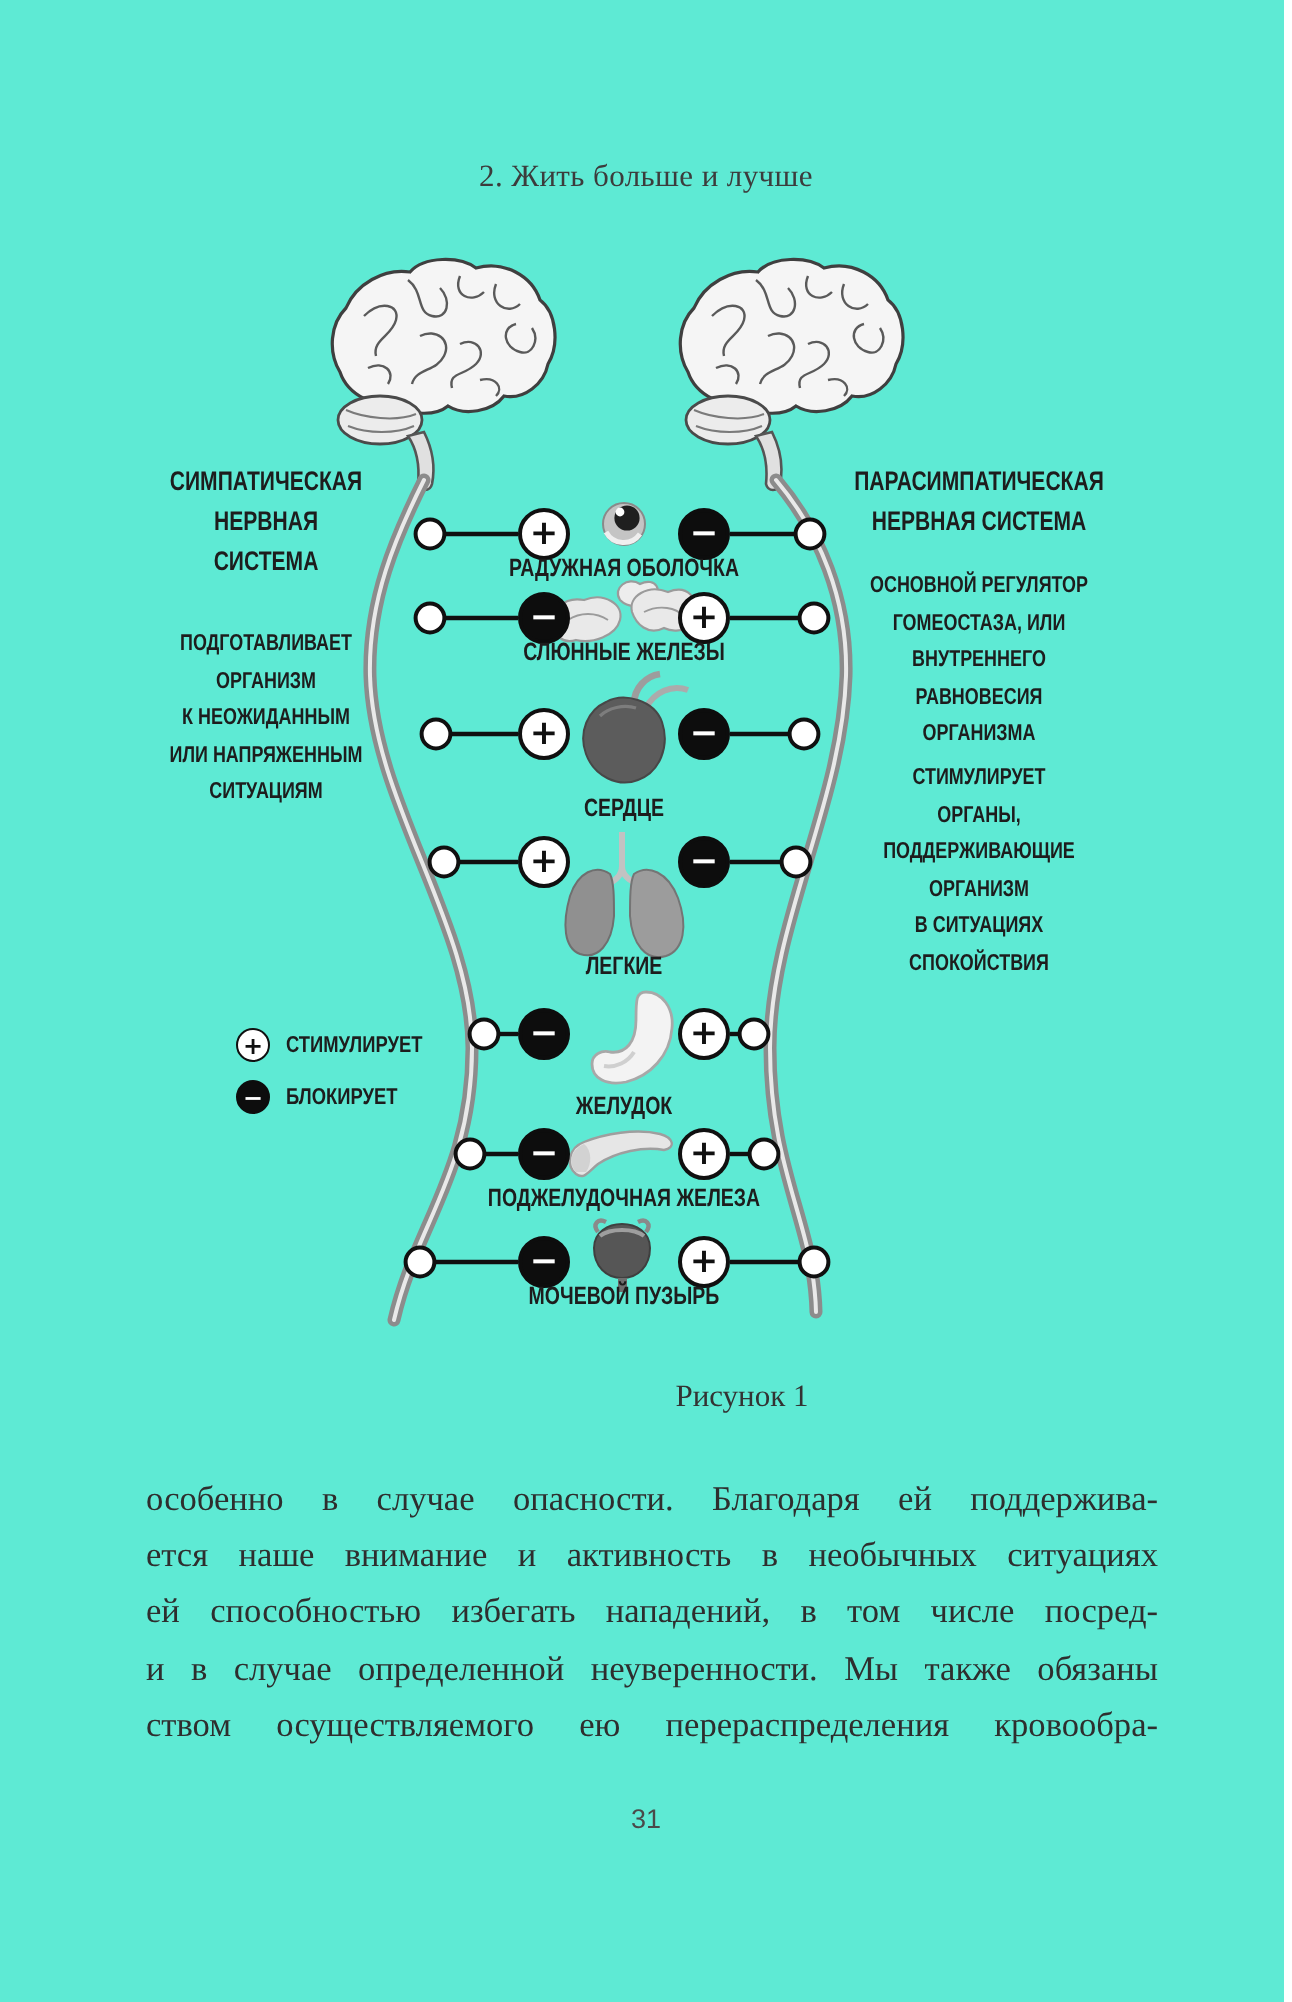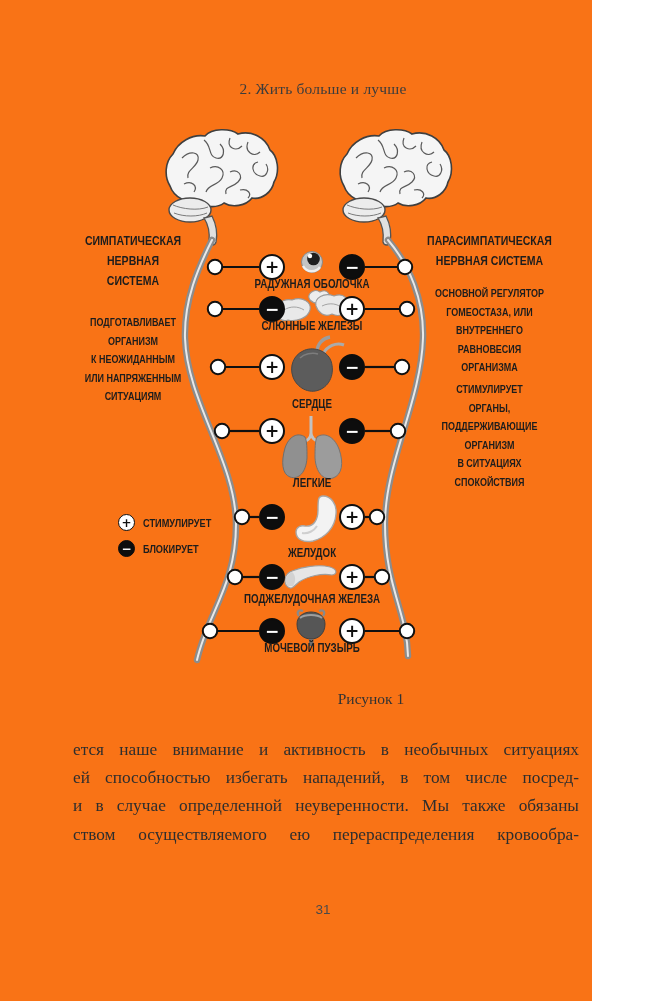--- a/index.html
+++ b/index.html
@@ -1,16 +1,16 @@
 <!DOCTYPE html>
 <html><head>
 <meta charset="utf-8">
 <style>
   html,body{margin:0;padding:0;background:#ffffff;}
-  .page{position:relative;width:592px;height:1001px;background:#f97316;overflow:hidden;
+  .page{position:relative;width:642px;height:1001px;background:#5eead4;overflow:hidden;
         font-family:"Liberation Sans",sans-serif;}
   .abs{position:absolute;}
 
   
   .serif{font-family:"Liberation Serif",serif;color:#3c3c3c;}
   .header{top:80px;left:0;width:646px;text-align:center;font-size:15.5px;letter-spacing:.2px;}
   .caption{top:690px;left:0;width:646px;text-align:center;font-size:15.5px;color:#333;padding-left:48px;}
 
   
   .dlabel,.dblock{font-weight:700;color:#1d1d1d;transform:scaleX(.78);transform-origin:50% 50%;}
@@ -225,20 +225,21 @@
     <span class="legend-label">СТИМУЛИРУЕТ</span>
   </div>
   <div class="abs legend-item" style="left:118px;top:540px;">
     <span class="legend-sym" data-type="minus">−</span>
     <span class="legend-label">БЛОКИРУЕТ</span>
   </div>
 
   <div class="abs serif caption">Рисунок 1</div>
 
   <div class="abs bodytext">
+    <div class="bodyline">особенно в случае опасности. Благодаря ей поддержива-</div>
     <div class="bodyline">ется наше внимание и активность в необычных ситуациях</div>
     <div class="bodyline">ей способностью избегать нападений, в том числе посред-</div>
     <div class="bodyline">и в случае определенной неуверенности. Мы также обязаны</div>
     <div class="bodyline">ством осуществляемого ею перераспределения кровообра-</div>
   </div>
 
   <div class="abs pagenum">31</div>
 
 </div>
 

